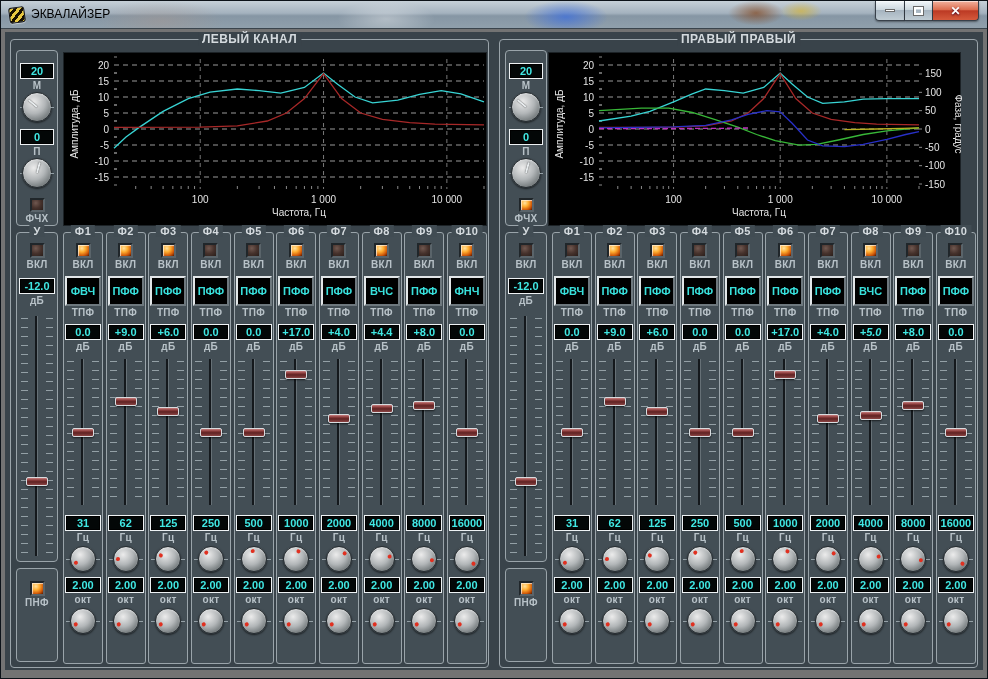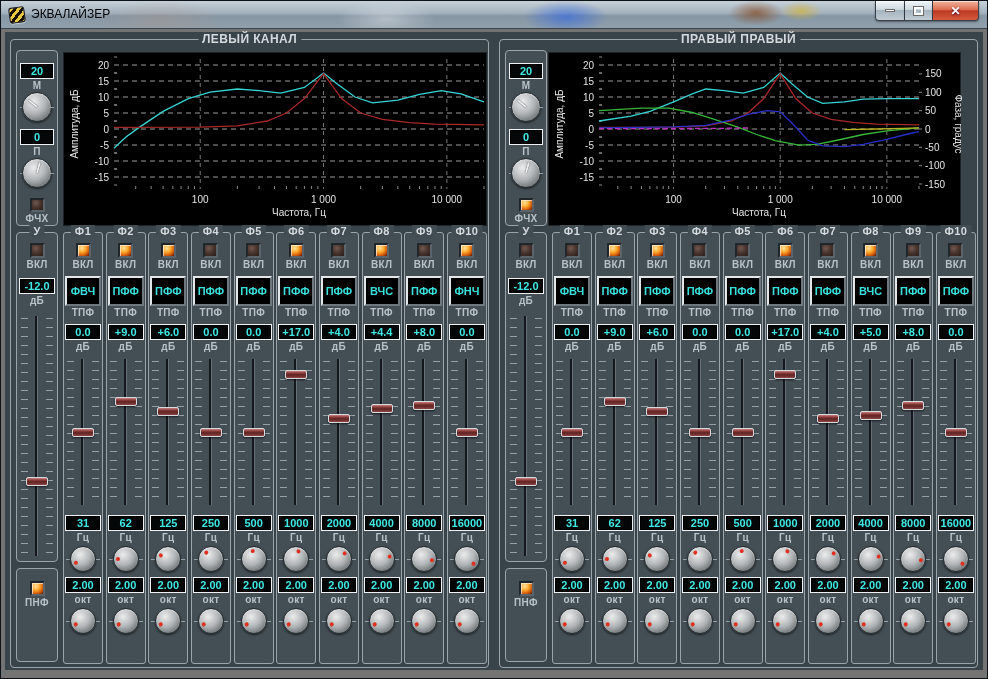--- a/index.html
+++ b/index.html
@@ -822,21 +822,21 @@
                 <div class="dot" style="transform: rotate(-115deg) translateY(-8px);"></div>
               </div>
             </div>
           </div>
           <div class="band-col vstack">
             <span class="box-title">Ф8</span>
             <div class="led on" style="margin-top: 10px;"></div>
             <div class="lbl">ВКЛ</div>
             <button class="type-btn" style="margin-top: 5px;">ВЧС</button>
             <div class="lbl">ТПФ</div>
-            <div class="display" style="margin-top: 5px;">+5.0</div>
+            <div class="display" style="margin-top: 5px; font-style: italic;">+5.0</div>
             <div class="lbl">дБ</div>
             <div class="vslider" style="height: 150px; margin-top: 4px;">
               <div class="tick l"></div>
               <div class="tick r"></div>
               <div class="track"></div>
               <div class="handle" style="top: 54px;"></div>
             </div>
             <div class="display" style="margin-top: 8px;">4000</div>
             <div class="lbl">Гц</div>
             <div class="knob-wrap" style="margin-top: 1px;">

